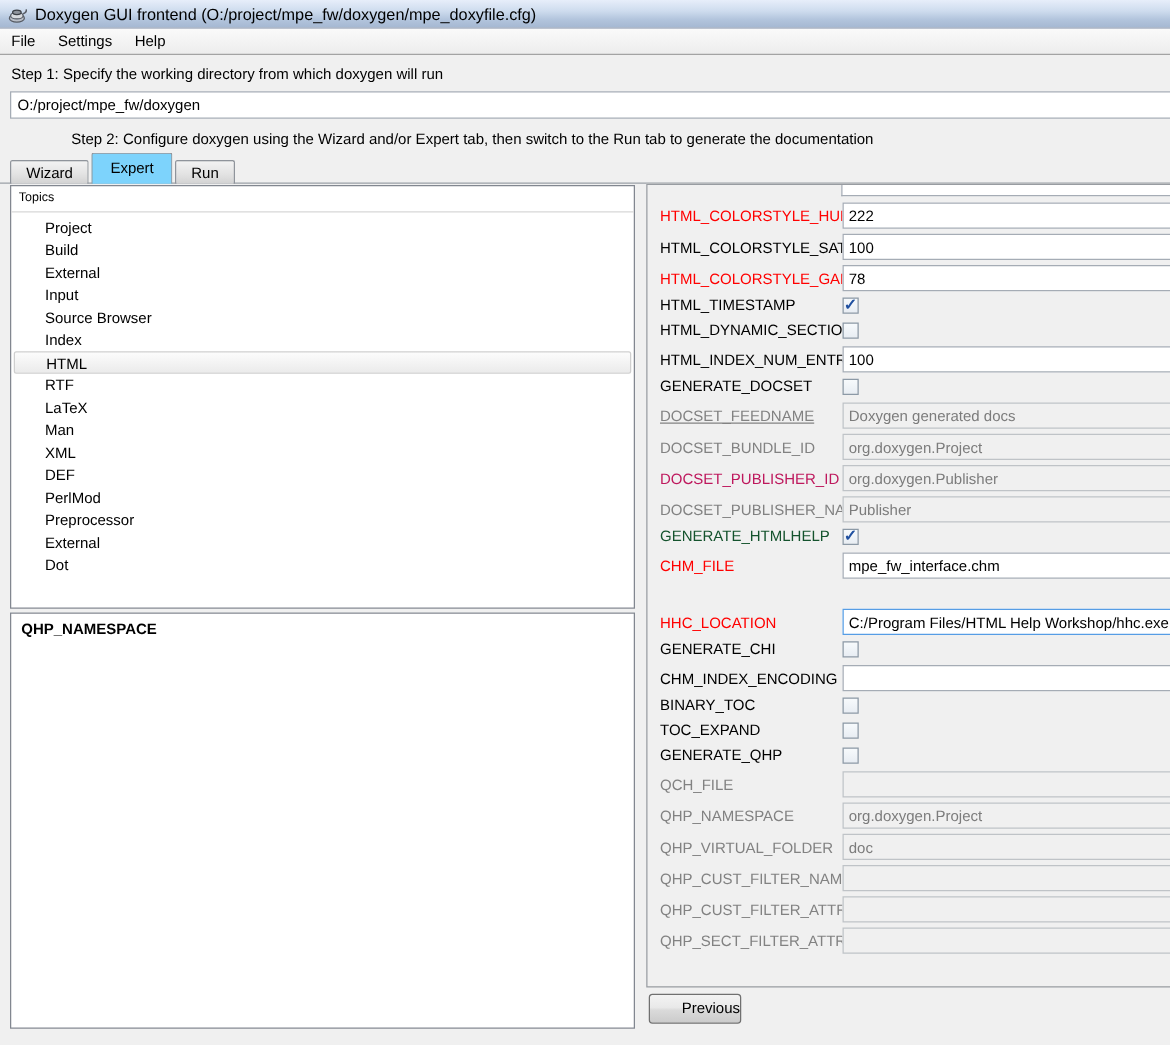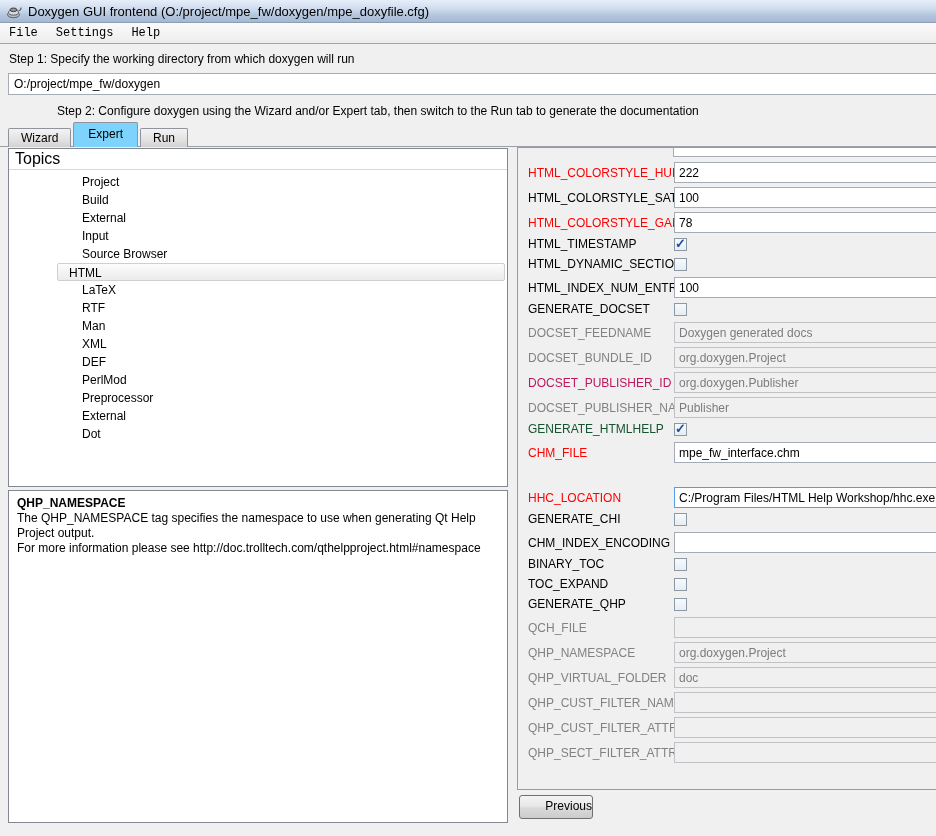--- a/index.html
+++ b/index.html
@@ -11,47 +11,47 @@
     background:linear-gradient(180deg,#e7eefa 0%,#cedcee 40%,#b3c5dd 70%,#a5b8d2 100%);
     border-bottom:1px solid #8e9cb3;display:flex;align-items:center;padding-left:6px;
     font-size:13px;}
   .titlebar .app-icon{width:16px;height:16px;margin-right:6px;flex:none;}
   .title-text{white-space:nowrap;}
 
   
   .menubar{position:absolute;top:23px;left:0;right:0;height:20px;
     background:linear-gradient(#fafafa,#ededed);border-bottom:1px solid #a3a3a3;
     display:flex;align-items:stretch;font-size:12px;}
-  .menu-item{padding:0 9px;line-height:20px;cursor:default;font-family:Liberation Mono, monospace;}
+  .menu-item{padding:0 9px;line-height:20px;cursor:default;}
 
   
   .step-label{position:absolute;left:9px;font-size:12px;white-space:nowrap;}
   #step1-label{top:52px;}
   #step2-label{top:104px;margin-left:48px;}
   .dir-input{position:absolute;top:73px;left:8px;right:-2px;height:22px;box-sizing:border-box;
     background:#fff;border:1px solid #a5acb5;font-size:12px;line-height:20px;padding:0 5px;
     white-space:nowrap;overflow:hidden;}
 
   
   .tabs{position:absolute;top:122px;left:8px;height:25px;display:flex;align-items:flex-end;z-index:3;}
   .tab{height:19px;line-height:18px;padding:0 12px;margin-right:2px;font-size:12px;
     background:linear-gradient(#f3f3f3,#e2e2e2 60%,#d2d2d2);
     border:1px solid #8f949b;border-bottom:none;border-radius:2px 2px 0 0;box-sizing:border-box;}
   .tab.active{height:25px;line-height:22px;background:#7dd3fc;padding:0 14px;position:relative;z-index:4;}
   .pane-top{position:absolute;top:146px;left:0;right:0;height:0;border-top:1px solid #9aa0a6;z-index:1;}
 
   
   .topics{position:absolute;left:8px;top:148px;width:500px;height:339px;box-sizing:border-box;
     background:#fff;border:1px solid #828790;z-index:2;}
-  .topics-header{height:20px;line-height:20px;padding-left:6px;font-size:16px;
+  .topics-header{height:20px;line-height:20px;padding-left:6px;font-size:10px;
     border-bottom:1px solid #d8d8d8;}
-  .topic-list{padding-top:3px;margin-left:46px;}
+  .topic-list{padding-top:3px;}
   .topic-item{height:18px;line-height:18px;padding-left:27px;font-size:12px;box-sizing:border-box;}
   .topic-item.selected{background:linear-gradient(#fcfcfc,#ebebeb);
-    border:1px solid #cfcfcf;border-radius:2px;margin:0 2px;padding-left:11px;}
+    border:1px solid #cfcfcf;border-radius:2px;margin:0 2px;padding-left:25px;}
 
   
   .help{position:absolute;left:8px;top:490px;width:500px;height:333px;box-sizing:border-box;
     background:#fff;border:1px solid #828790;padding:5px 8px;font-size:12px;z-index:2;}
   .help-title{font-weight:bold;line-height:15px;}
   .help-line{line-height:15px;}
 
   
   .formpanel{position:absolute;left:517px;top:147px;width:426px;height:643px;box-sizing:border-box;
     background:#f0f0f0;border:1px solid #989ca1;overflow:hidden;z-index:2;}
@@ -108,39 +108,36 @@
   <div class="pane-top"></div>
 
   <div class="topics">
     <div class="topics-header">Topics</div>
     <div class="topic-list" id="topic-list">
         <div class="topic-item">Project</div>
         <div class="topic-item">Build</div>
         <div class="topic-item">External</div>
         <div class="topic-item">Input</div>
         <div class="topic-item">Source Browser</div>
+        <div class="topic-item">Index</div>
         <div class="topic-item selected">HTML</div>
+        <div class="topic-item">RTF</div>
         <div class="topic-item">LaTeX</div>
-        <div class="topic-item">RTF</div>
         <div class="topic-item">Man</div>
         <div class="topic-item">XML</div>
         <div class="topic-item">DEF</div>
         <div class="topic-item">PerlMod</div>
         <div class="topic-item">Preprocessor</div>
         <div class="topic-item">External</div>
         <div class="topic-item">Dot</div>
       </div>
   </div>
 
   <div class="help">
     <div class="help-title">QHP_NAMESPACE</div>
-    <div id="help-body">
-        <div class="help-line">The QHP_NAMESPACE tag specifies the namespace to use when generating Qt Help Project output.</div>
-        <div class="help-line">For more information please see http://doc.trolltech.com/qthelpproject.html#namespace</div>
-      </div>
   </div>
 
   <div class="formpanel">
     <div class="sliver"></div>
     <div class="form-rows" id="form-rows">
         <div class="frow">
     <span class="flabel" style="color: rgb(255, 0, 0);">HTML_COLORSTYLE_HUE</span>
     <div class="tinput">
             <span>222</span>
           </div>
@@ -169,21 +166,21 @@
     <span class="flabel" style="color: rgb(0, 0, 0);">HTML_INDEX_NUM_ENTRIES</span>
     <div class="tinput">
             <span>100</span>
           </div>
   </div>
         <div class="frow cb-row">
     <span class="flabel" style="color: rgb(0, 0, 0);">GENERATE_DOCSET</span>
     <div class="cb"></div>
   </div>
         <div class="frow">
-    <span class="flabel" style="color: rgb(130, 130, 130);">DOCSET_FEEDNAME</span>
+    <span class="flabel" style="color: rgb(130, 130, 130); text-decoration: underline;">DOCSET_FEEDNAME</span>
     <div class="tinput disabled">
             <span>Doxygen generated docs</span>
           </div>
   </div>
         <div class="frow">
     <span class="flabel" style="color: rgb(130, 130, 130);">DOCSET_BUNDLE_ID</span>
     <div class="tinput disabled">
             <span>org.doxygen.Project</span>
           </div>
   </div>

